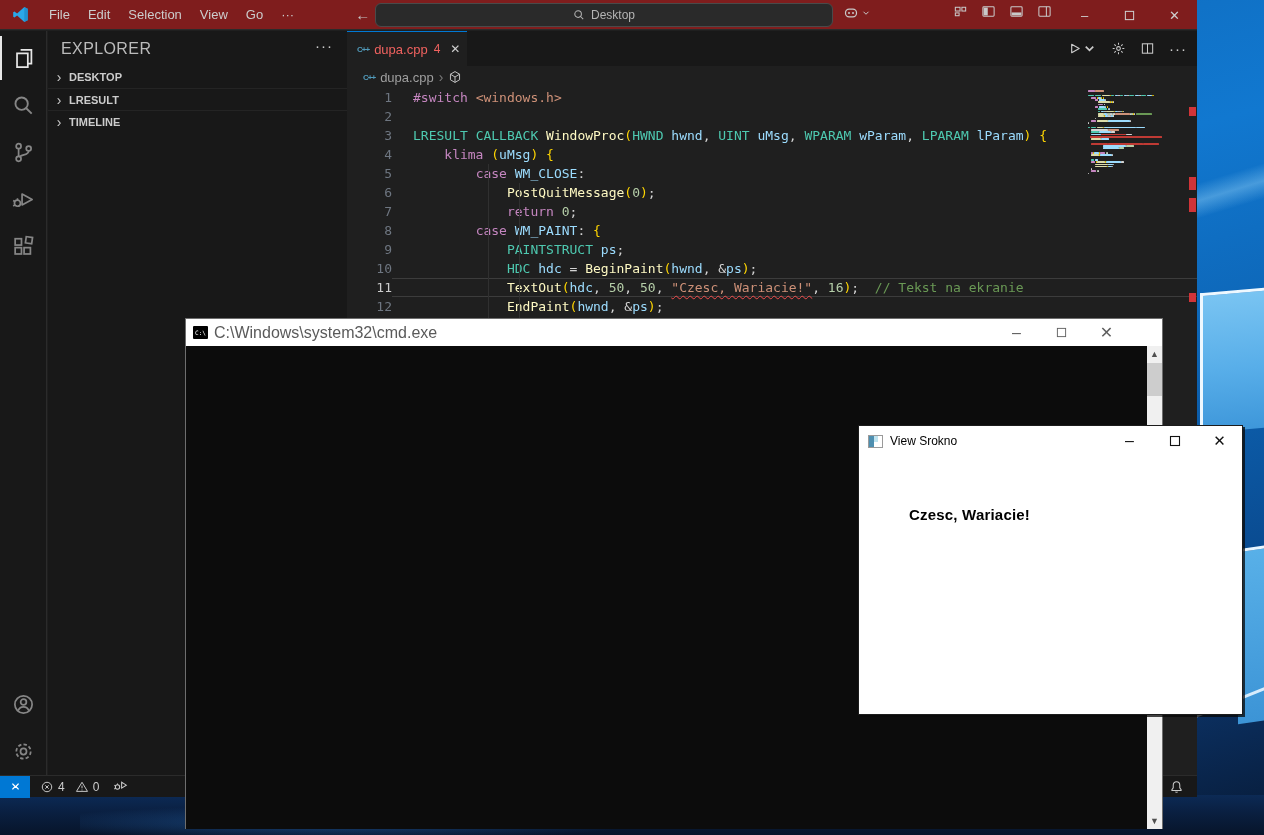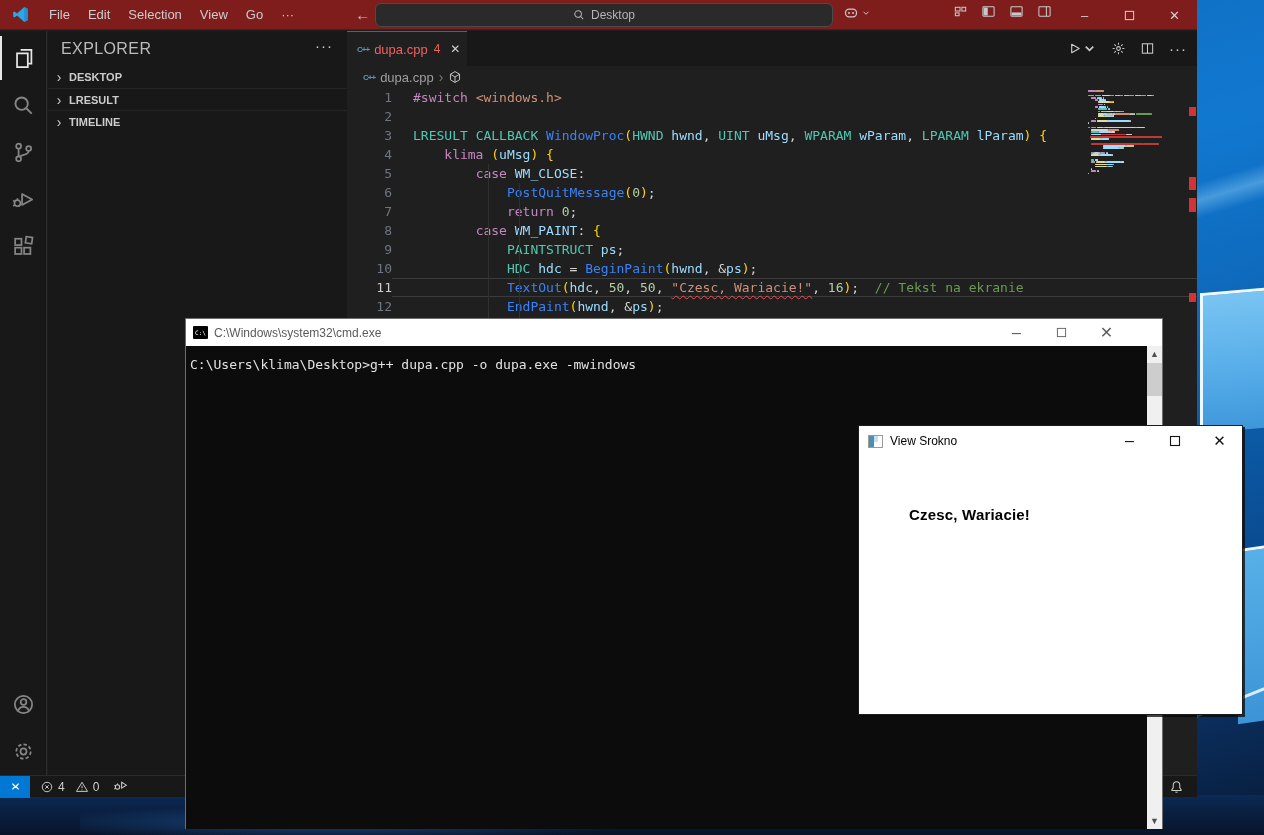--- a/index.html
+++ b/index.html
@@ -80,21 +80,21 @@
   #breadcrumb .cpp-icon { margin:0; }
   #breadcrumb svg { width:14px; height:14px; }
 
   #editor { position:absolute; left:347px; top:88px; width:850px; height:687px; background:#1f1f1f; overflow:hidden; }
   .code-line { position:relative; height:19px; line-height:19px; display:flex;
     font-family:"DejaVu Sans Mono", monospace; font-size:13px; white-space:pre; }
   .gutter { width:45px; text-align:right; color:#6e7681; flex:none; }
   .code-text { flex:1; padding-left:21px; color:#d4d4d4; }
   .code-line.current .gutter { color:#cccccc; }
   .code-line.current .code-text { box-shadow:inset 0 1px 0 #3c3c3c, inset 0 -1px 0 #3c3c3c; }
-  .tk-kw  { color:#C586C0; } .tk-type{ color:#4EC9B0; } .tk-fn { color:#3b82f6; }
+  .tk-kw  { color:#C586C0; } .tk-type{ color:#4EC9B0; } .tk-fn { color:#fef9c3; }
   .tk-var { color:#9CDCFE; } .tk-num { color:#B5CEA8; } .tk-str{ color:#CE9178; }
   .tk-com { color:#6A9955; } .tk-pun { color:#D4D4D4; } .tk-br { color:#ffd602; }
   .tk-sq  { color:#CE9178; text-decoration:underline wavy #f14c4c 1px; text-underline-offset:3px; }
   .indent-guide { position:absolute; width:1px; background:#303030; }
 
   #minimap { position:absolute; left:741px; top:2px; width:96px; }
   .mm-row { height:2.3px; display:flex; }
   .mm-seg { height:1.7px; border-radius:.5px; }
   #ruler { position:absolute; left:842px; top:0; width:7px; height:687px; }
   .ruler-mark { position:absolute; left:0; width:7px; background:#d13438; }
@@ -110,21 +110,21 @@
   #sb-debug { margin-left:14px; } #sb-debug svg { width:15px; height:15px; }
   #sb-bell { position:absolute; right:13px; top:3px; } #sb-bell svg { width:15px; height:15px; color:#cccccc; }
 
   
   #cmdwin { position:absolute; left:185px; top:318px; width:978px; height:511px;
     border:1px solid #6e6e6e; background:#0c0c0c; }
   #cmd-titlebar { position:absolute; left:0; top:0; width:100%; height:27px; background:#ffffff;
     display:flex; align-items:center; }
   #cmd-icon { width:15px; height:13px; background:#000; margin:0 6px 0 7px; color:#fff;
     font-family:"DejaVu Sans Mono", monospace; font-size:6px; line-height:13px; text-align:center; border-radius:1px; }
-  #cmd-title { font-size:12px; color:#5a5a5a; }
+  #cmd-title { font-size:16px; color:#5a5a5a; }
   #cmd-controls { position:absolute; right:33px; top:0; height:27px; display:flex; }
   .cmd-btn { width:45px; height:27px; display:flex; align-items:center; justify-content:center; color:#5f5f5f; }
   .cmd-btn svg { width:11px; height:11px; }
   #cmd-body { position:absolute; left:0; top:27px; width:962px; height:483px; background:#0c0c0c;
     padding:11px 0 0 4px; }
   .cmd-line { font-family:"DejaVu Sans Mono", monospace; font-size:13px; line-height:16.3px; color:#e2e2e2; white-space:pre; }
   #cmd-scroll { position:absolute; right:0; top:27px; width:15px; height:483px; background:#f0f0f0; }
   .scroll-arrow { position:absolute; left:0; width:15px; height:16px; color:#505050; font-size:9px;
     display:flex; align-items:center; justify-content:center; }
   #cmd-thumb { position:absolute; left:0; top:17px; width:15px; height:33px; background:#cdcdcd; }
@@ -666,21 +666,20 @@
         <span class="cmd-btn">–</span>
         <span class="cmd-btn">
           <svg viewBox="0 0 12 12">
               <rect x="1.5" y="1.5" width="9" height="9" fill="none" stroke="#5f5f5f" stroke-width="1"></rect>
             </svg>
         </span>
         <span class="cmd-btn">✕</span>
       </div>
     </div>
     <div id="cmd-body">
-        <div class="cmd-line">C:\Users\klima\Desktop&gt;g++ dupa.cpp -o dupa.exe -mwindows</div>
         <div class="cmd-line">&nbsp;</div>
         <div class="cmd-line">&nbsp;</div>
       </div>
     <div id="cmd-scroll">
       <span class="scroll-arrow" style="top:0;">▲</span>
       <div id="cmd-thumb"></div>
       <span class="scroll-arrow" style="bottom:0;">▼</span>
     </div>
   </div>
 

